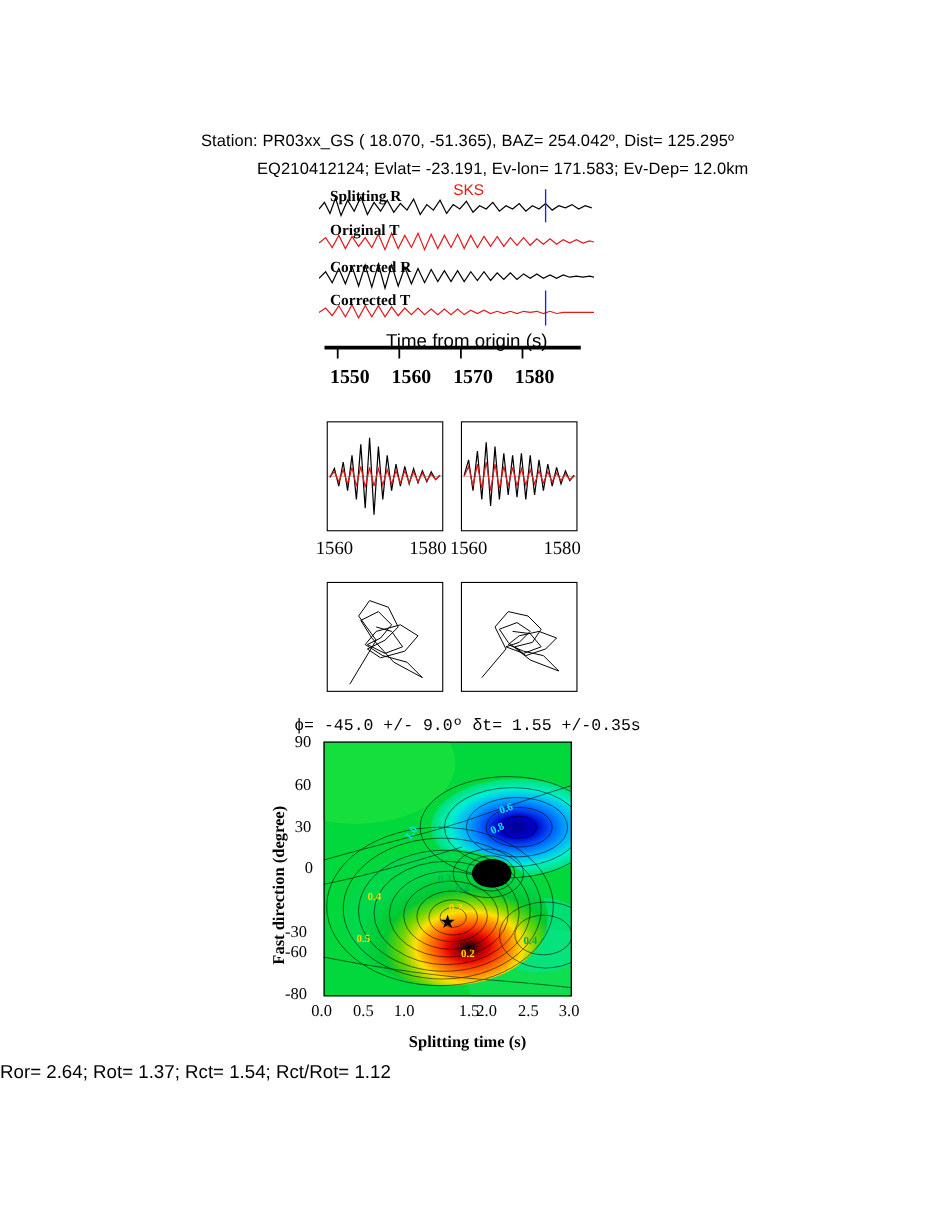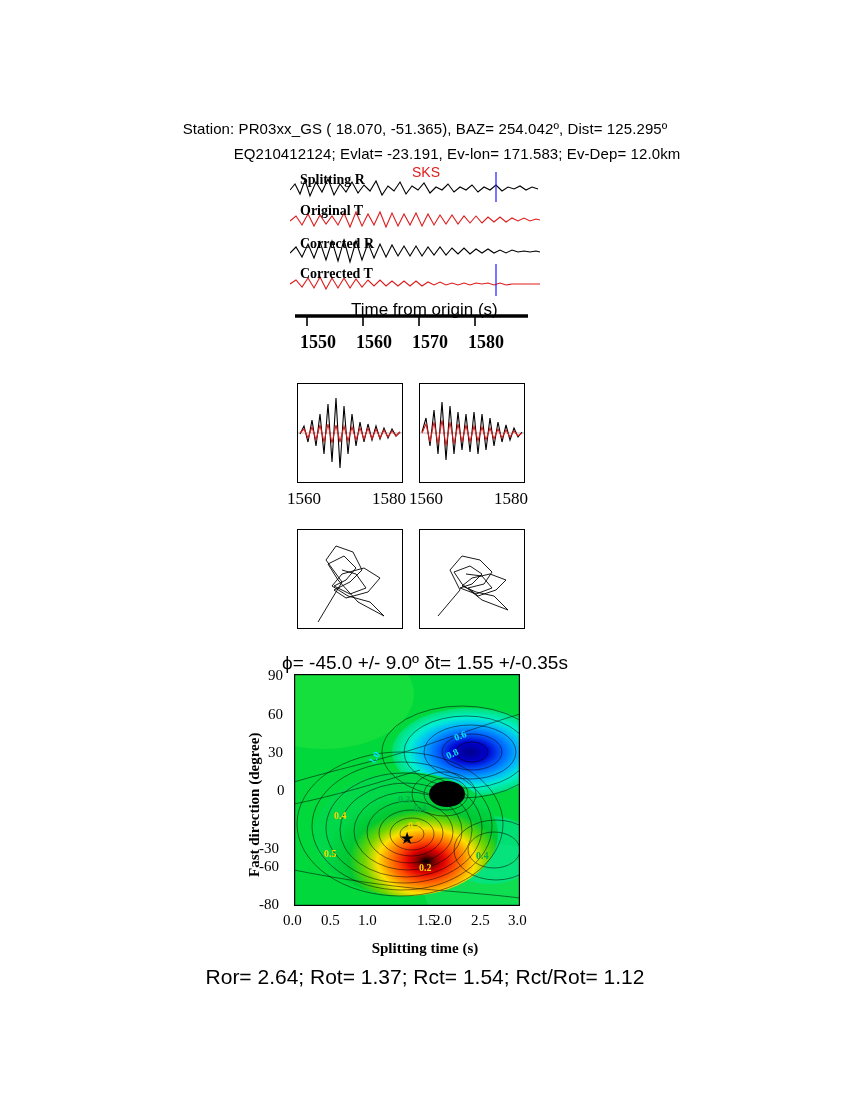--- a/index.html
+++ b/index.html
@@ -7,25 +7,25 @@
   .abs{position:absolute;}
   .hdr{width:100%;text-align:center;font-size:15px;letter-spacing:0.1px;}
   #hdr1{top:120px;}
   #hdr2{top:145px;padding-left:32px;}
   .wavelabel{font-family:"Liberation Serif",serif;font-weight:bold;font-size:14px;}
   .sks{color:#e11b1b;font-weight:normal;font-size:14px;font-family:"Liberation Sans",sans-serif;}
   .axlbl{font-size:17px;font-family:"Liberation Sans",sans-serif;}
   .timelbl{font-family:"Liberation Serif",serif;font-size:18px;font-weight:bold;}
   .boxlbl{font-family:"Liberation Serif",serif;font-size:17px;}
   .panel-box{border:1.5px solid #000;background:#fff;}
-  .contour-title{font-family:Liberation Sans, sans-serif;font-size:19px;}
+  .contour-title{font-family:Liberation Mono, monospace;font-size:15px;}
   .ylabel{font-family:"Liberation Serif",serif;font-weight:bold;font-size:15px;transform:rotate(-90deg);transform-origin:left top;white-space:nowrap;}
   .xlabel{font-family:"Liberation Serif",serif;font-weight:bold;font-size:15px;text-align:center;width:100%;}
   .tick{font-family:"Liberation Serif",serif;font-size:15px;}
-  .footer{width:100%;text-align:center;font-size:21px;font-family:"Liberation Sans",sans-serif;}
+  .footer{width:100%;text-align:left;font-size:17px;font-family:"Liberation Sans",sans-serif;}
   .clabel{position:absolute;font-size:10px;font-family:"Liberation Serif",serif;font-weight:bold;}
   .clabel.cyan{color:#00e5ff;}
   .clabel.yellow{color:#ffd400;}
   .clabel.green{color:#00b050;}
 </style>
 </head>
 <body>
 
 <div class="abs hdr" id="hdr1">Station: PR03xx_GS (  18.070,  -51.365), BAZ=  254.042º, Dist=  125.295º</div>
 <div class="abs hdr" id="hdr2">EQ210412124; Evlat= -23.191, Ev-lon= 171.583; Ev-Dep= 12.0km</div>

